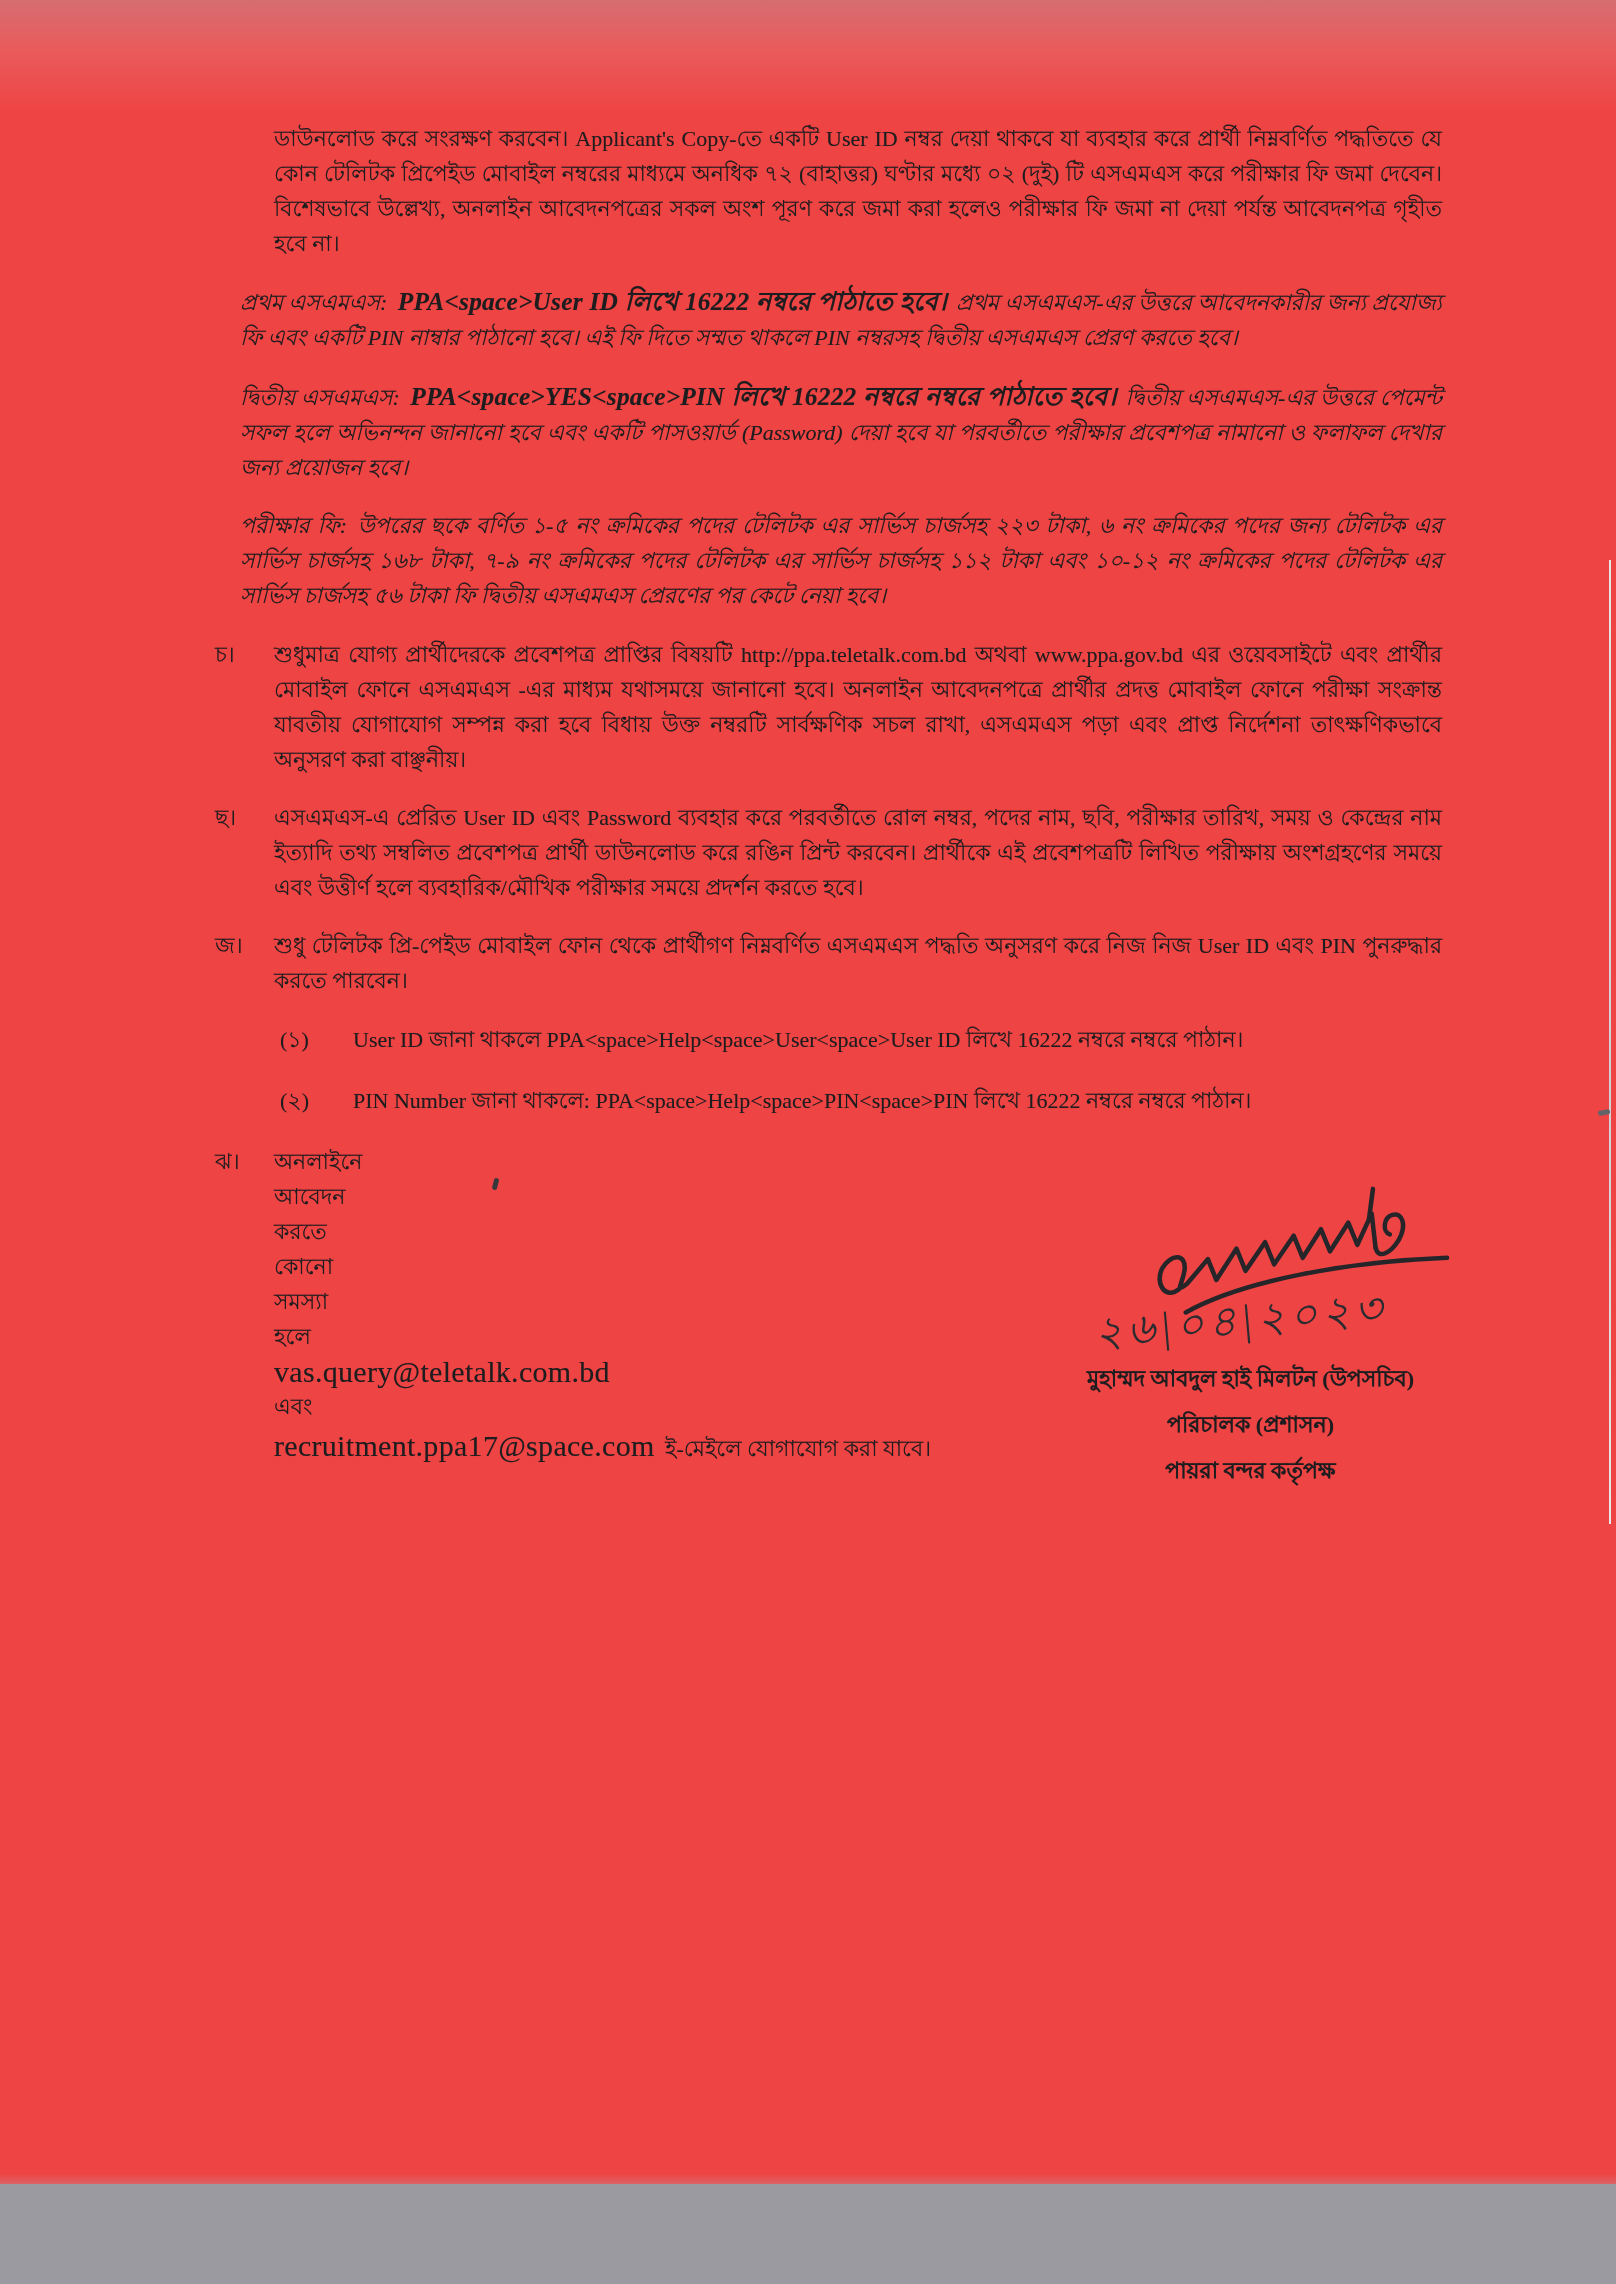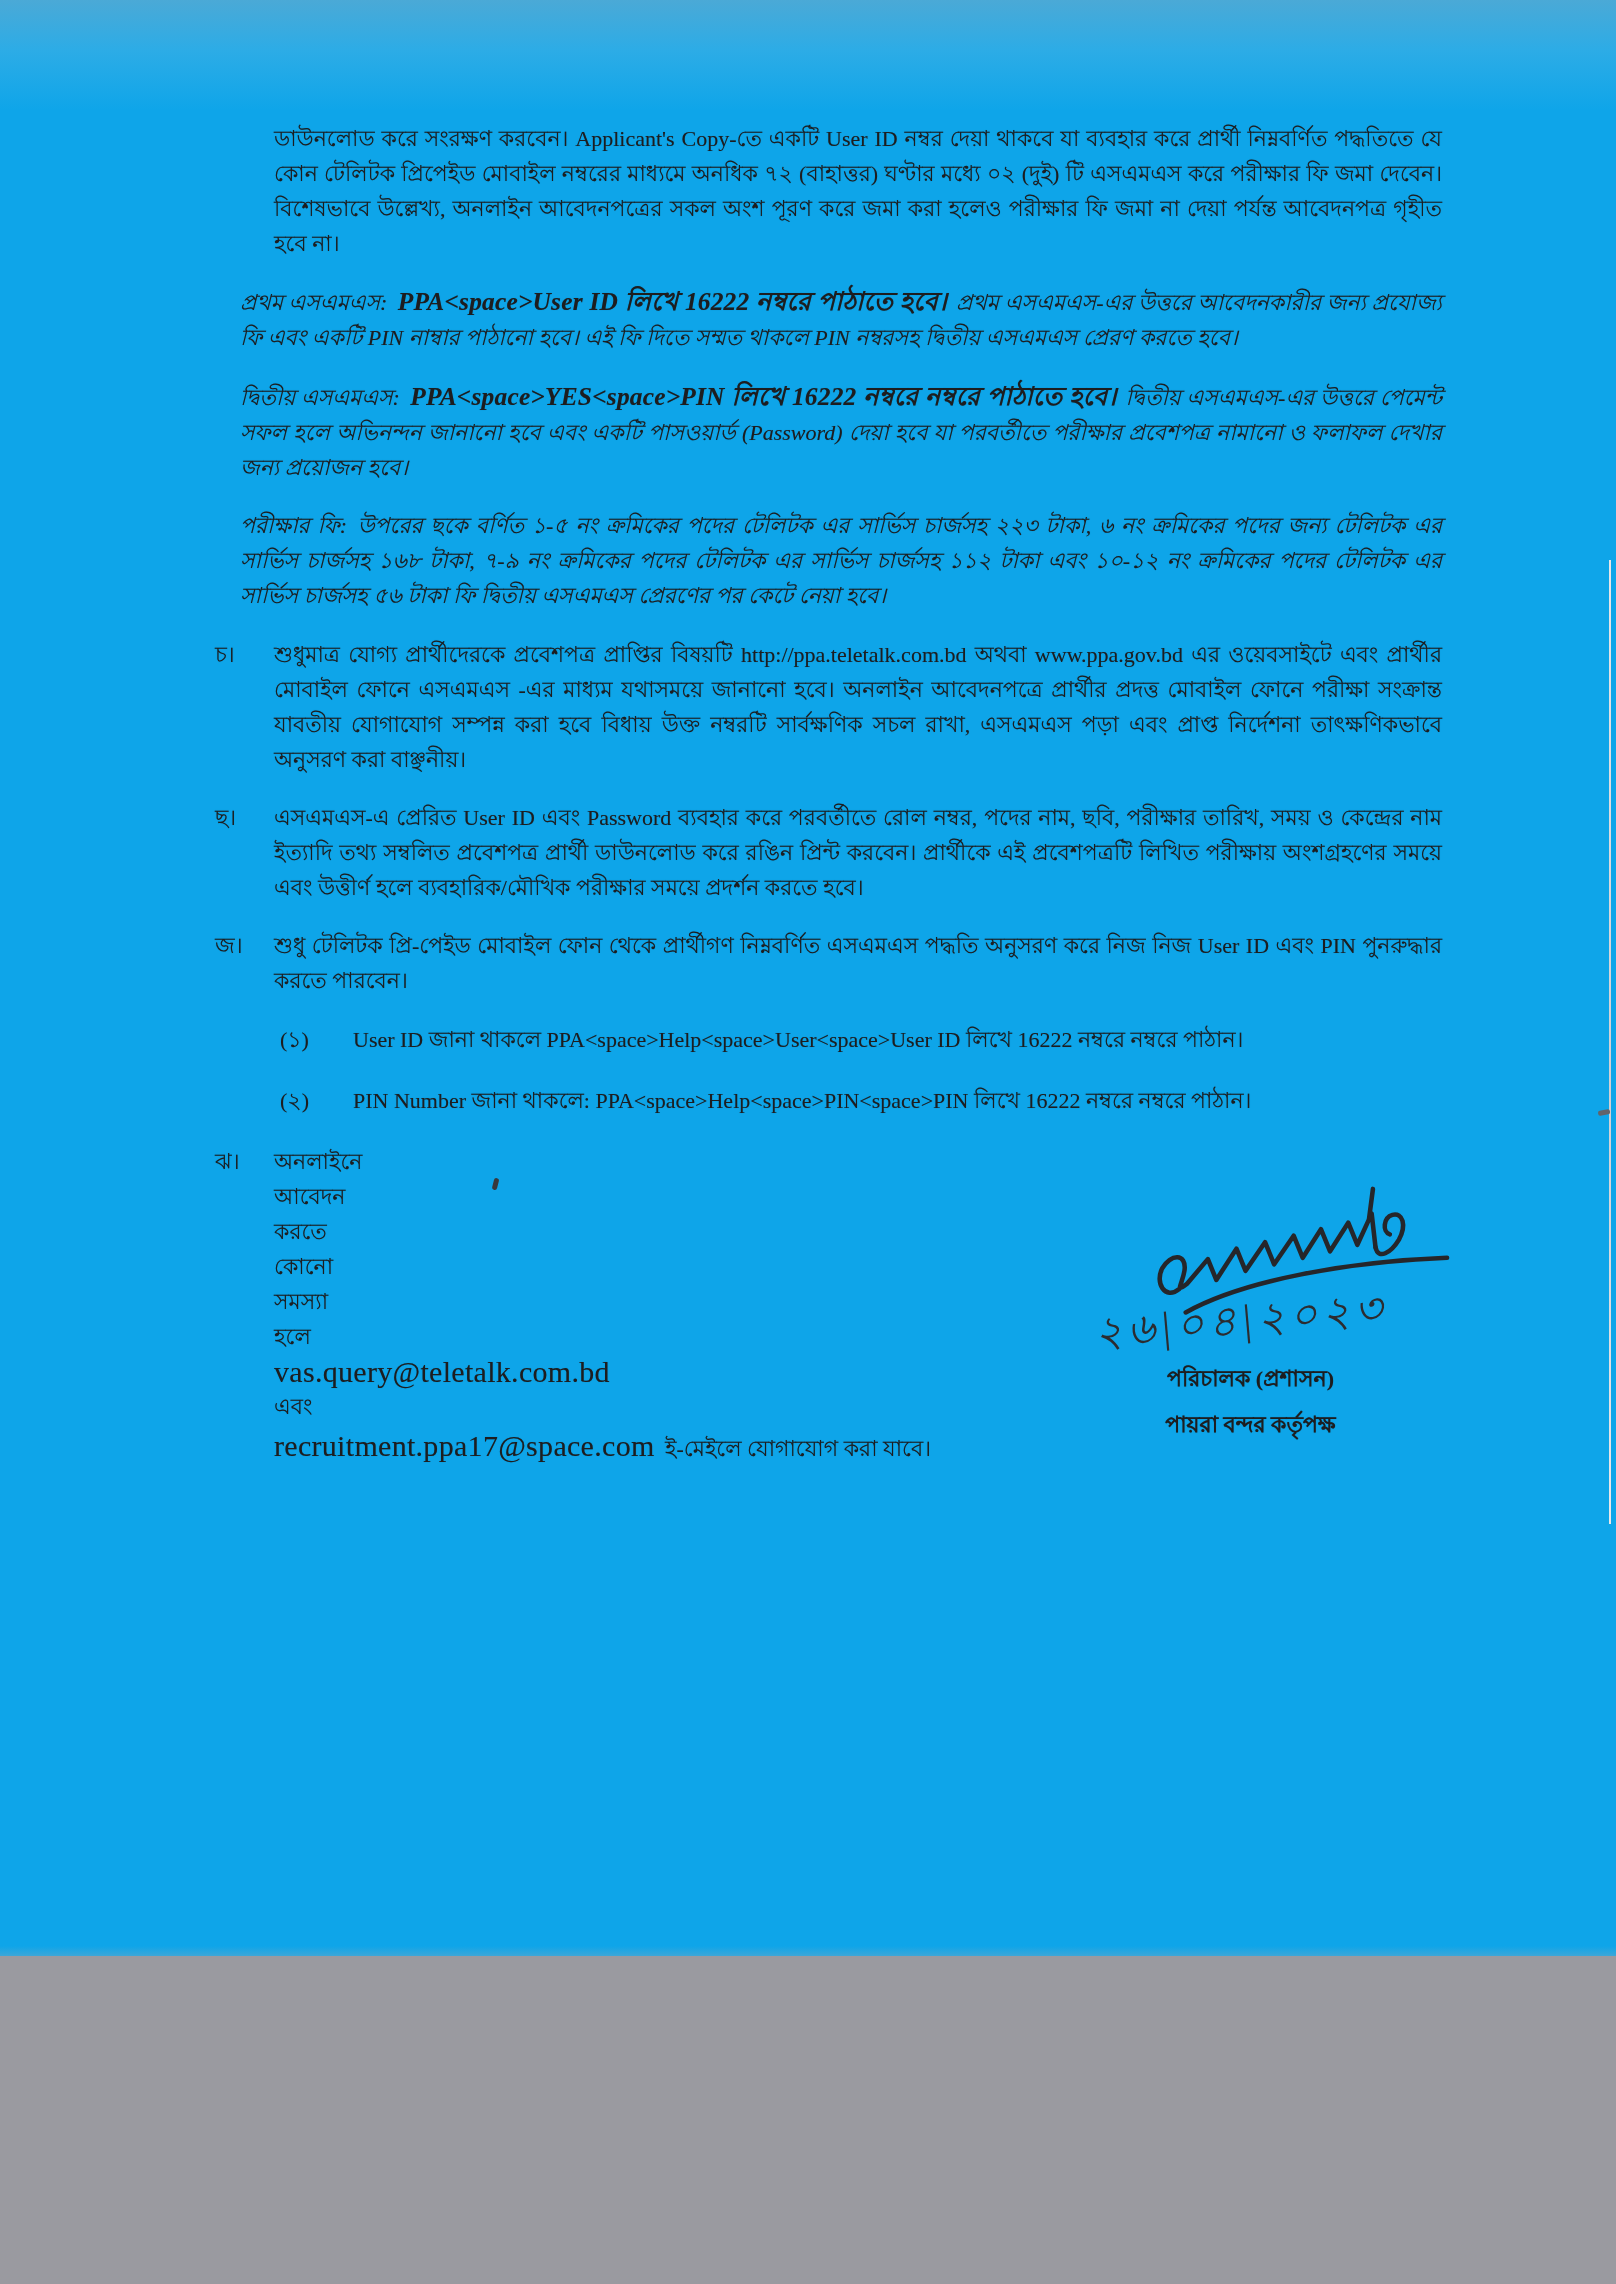--- a/index.html
+++ b/index.html
@@ -1,19 +1,19 @@
 <!DOCTYPE html>
 <html lang="bn" style="font-size:10.4px"><head>
 <meta charset="utf-8">
 <style>
   html,body{margin:0;padding:0;background:#9a9aa0;}
   .page{
     position:relative;
-    width:1617px;height:1956px;
-    background:#0ea5e9;
+    width:1617px;height:2184px;
+    background:#ef4444;
     overflow:hidden;
     font-family:"Liberation Serif","DejaVu Serif",serif;
     color:#1d1d1f;
   }
   
   .scan-top{position:absolute;top:0;left:0;right:0;height:111px;
     background:linear-gradient(180deg,rgba(173,176,184,0.38),rgba(205,208,214,0.16) 45%,rgba(255,255,255,0));}
   .scan-bottom{position:absolute;bottom:0;left:0;right:0;height:10.4px;
     background:linear-gradient(0deg,rgba(170,170,176,0.30),rgba(255,255,255,0));}
   .edge-line{position:absolute;left:1609px;top:560px;width:2px;height:964px;
@@ -133,18 +133,19 @@
 
   <div class="sig-area">
     <svg class="sig-svg" width="306" height="156" viewBox="0 0 470 240" fill="none" xmlns="http://www.w3.org/2000/svg">
       <path d="M40,160 C18,178 2,150 14,128 C26,106 52,104 48,132 C45,152 32,168 52,152 L84,114 L97,146 L128,98 L142,132 L172,88 L186,122 L216,78 L230,112 L258,68 L272,102 L300,58 L314,92 L336,44 L342,96" stroke="#26262a" stroke-width="7" stroke-linecap="round" stroke-linejoin="round"></path>
       <path d="M342,96 C346,116 366,104 378,84 C390,62 384,42 368,46 C354,50 352,72 364,76" stroke="#26262a" stroke-width="7" stroke-linecap="round"></path>
       <path d="M338,6 L332,52" stroke="#26262a" stroke-width="7" stroke-linecap="round"></path>
       <path d="M50,196 C140,146 300,118 452,112" stroke="#26262a" stroke-width="7" stroke-linecap="round"></path>
     </svg>
     <div class="sig-date">২৬|০৪|২০২৩</div>
     <div class="sig-block">
+      <div>মুহাম্মদ আবদুল হাই মিলটন (উপসচিব)</div>
       <div>পরিচালক (প্রশাসন)</div>
       <div>পায়রা বন্দর কর্তৃপক্ষ</div>
     </div>
   </div>
 </div>
 
 
 </body></html>

